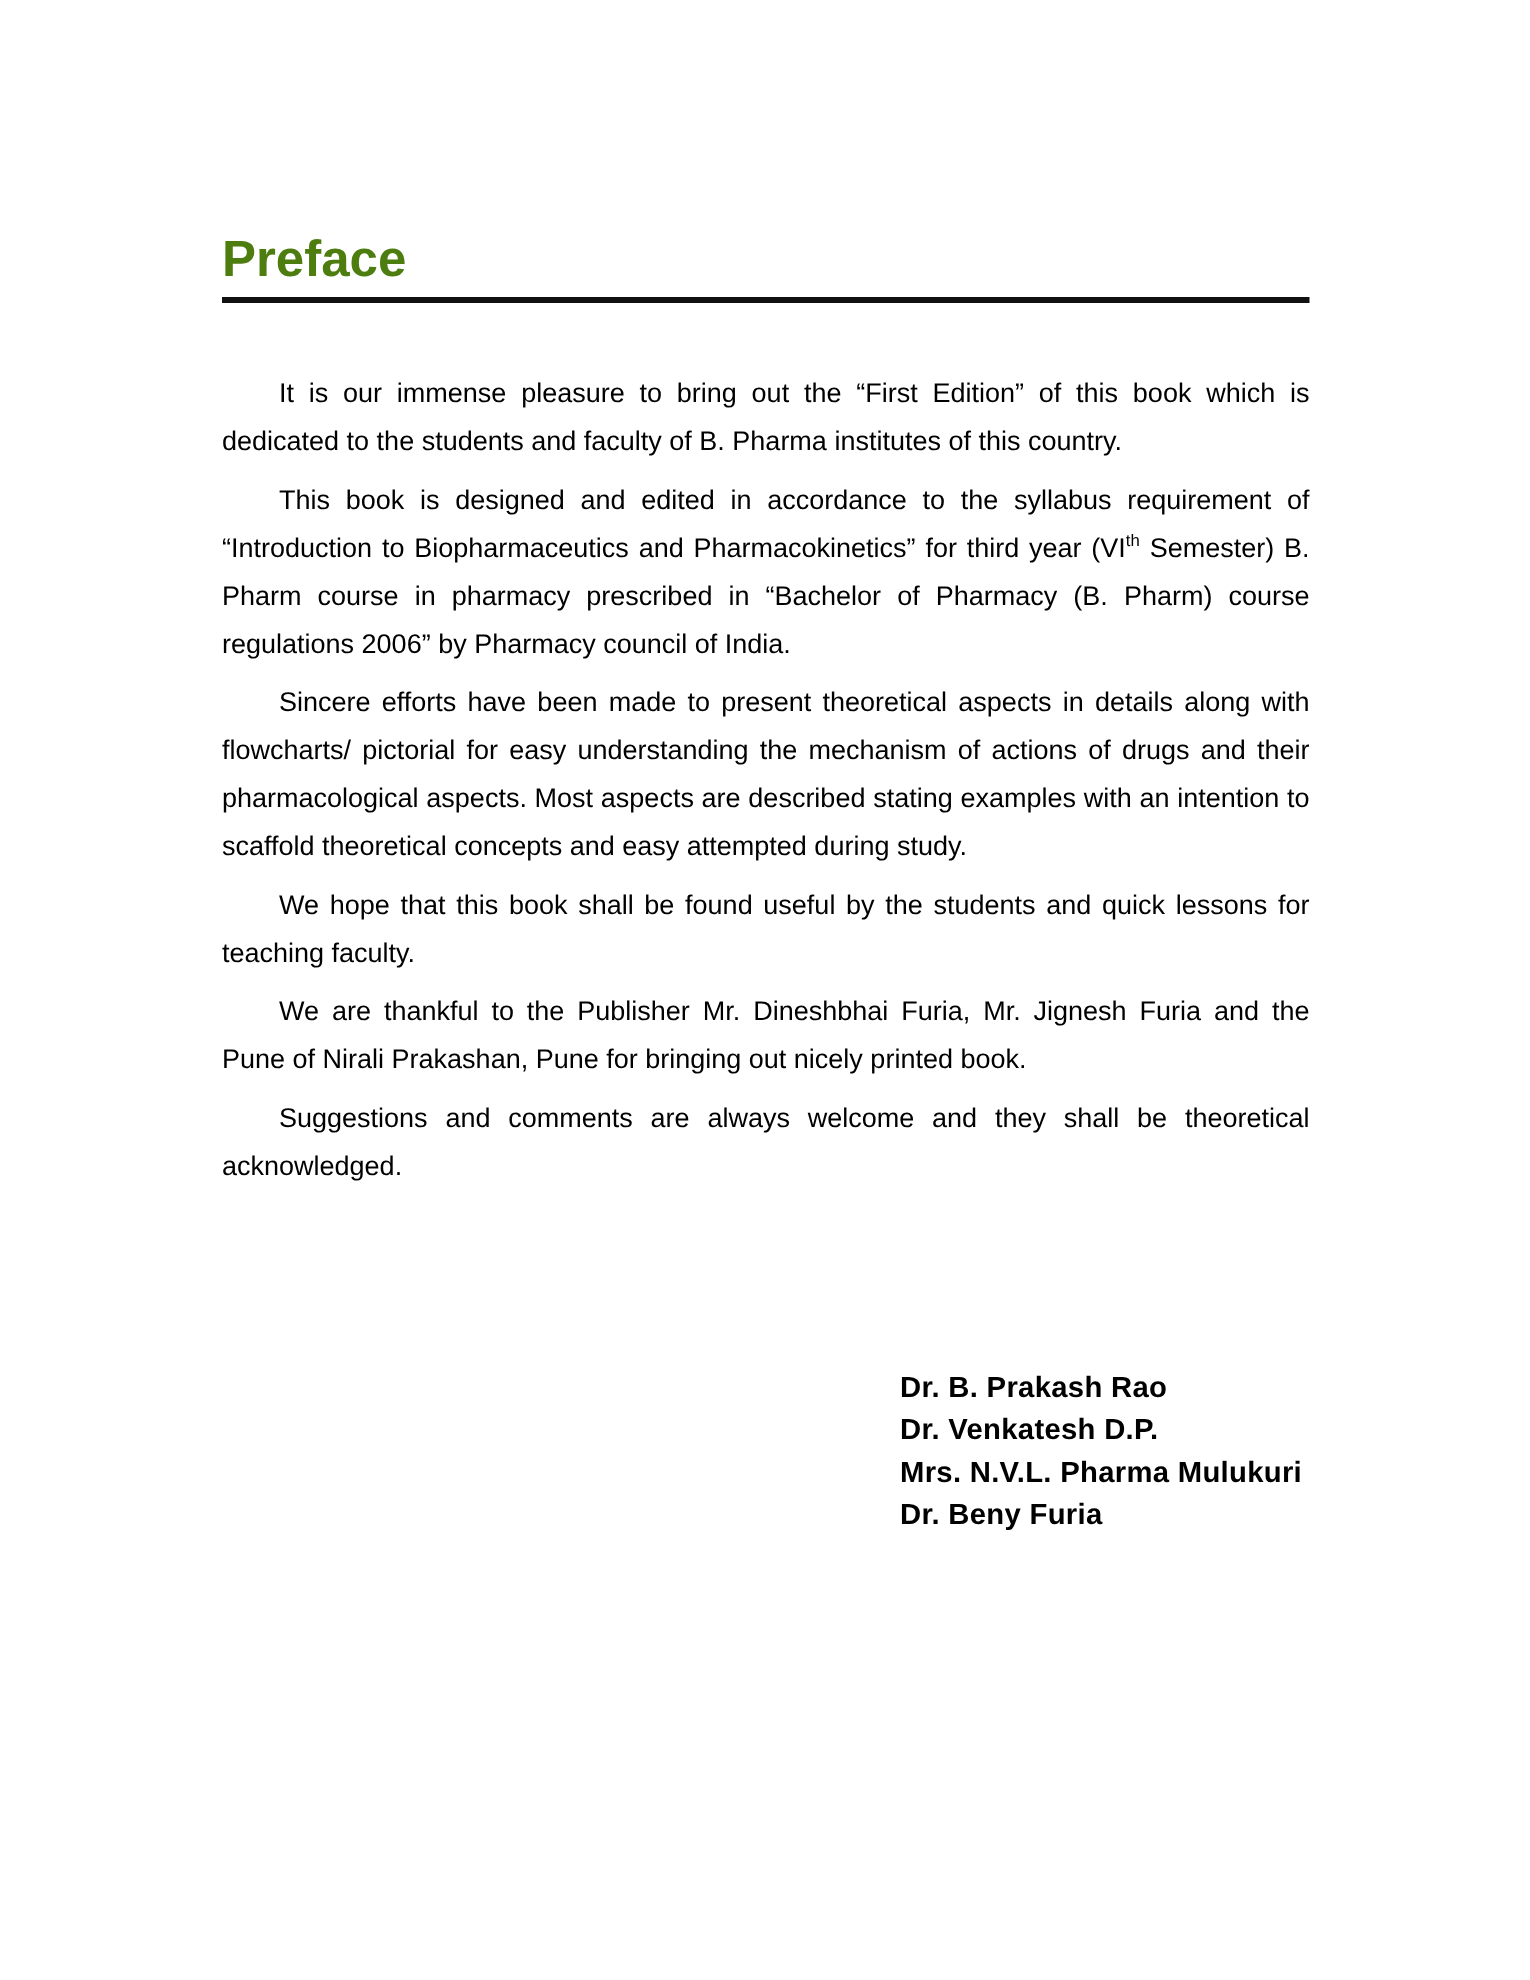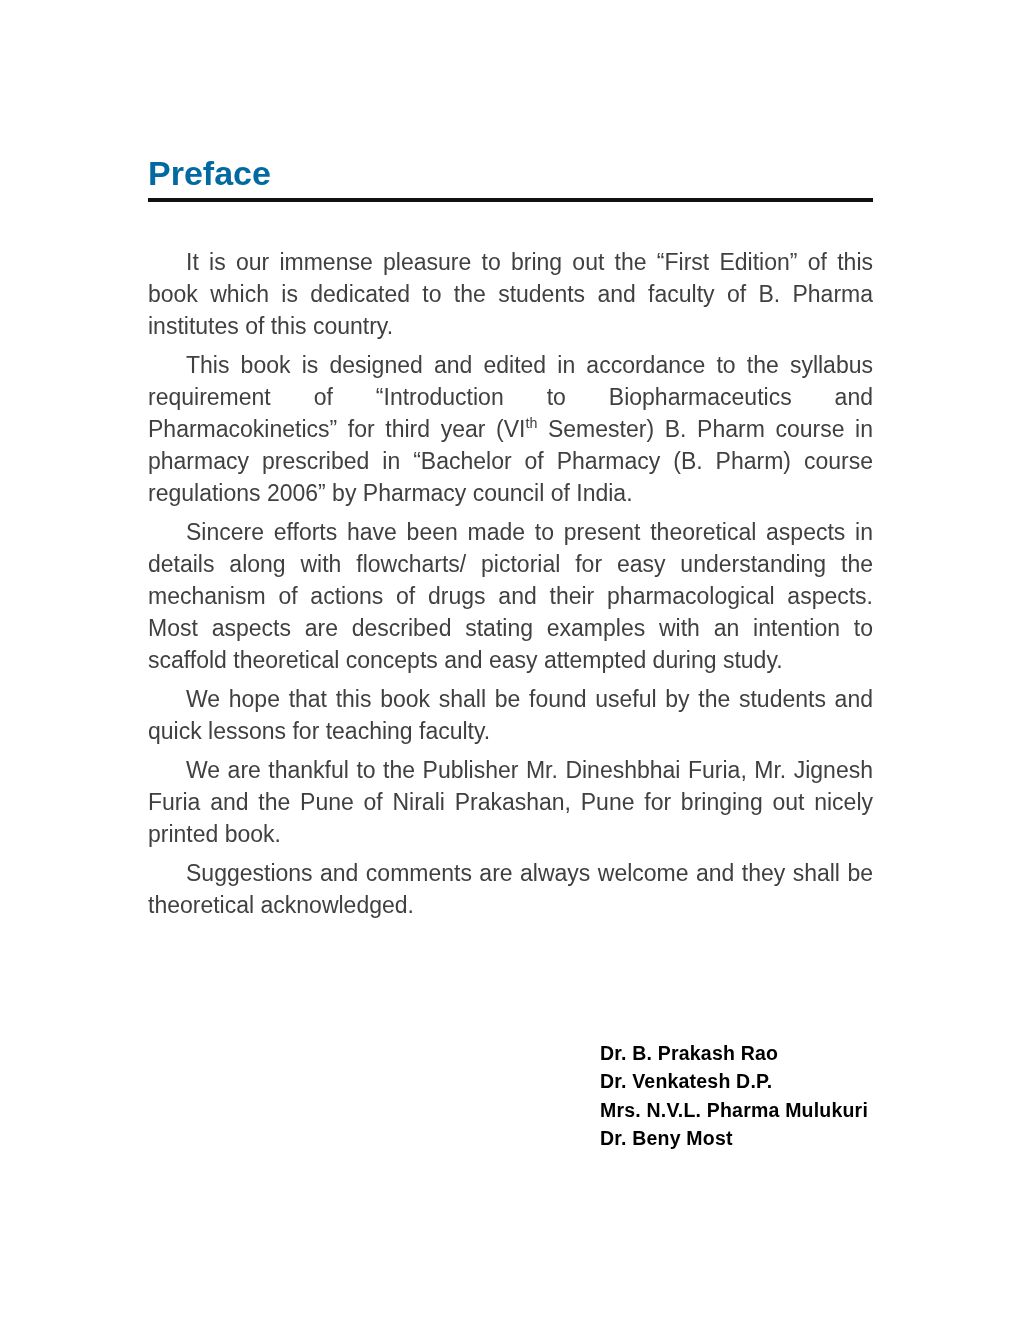--- a/index.html
+++ b/index.html
@@ -17,40 +17,40 @@
   .page {
     box-sizing: border-box;
     width: 1020px;
     height: 1320px;
     padding: 153px 147px 0 148px;
   }
   .page-title {
     font-size: 34px;
     line-height: 40px;
     font-weight: bold;
-    color: #0369a1;
+    color: #4d7c0f;
     margin: 0;
     letter-spacing: 0px;
   }
   .title-rule {
     height: 4px;
     background: #111111;
     margin-top: 5px;
     width: 100%;
   }
   .body-text {
     margin-top: 44px;
   }
   .body-text p {
-    font-size: 23px;
+    font-size: 18px;
     line-height: 32px;
     text-align: justify;
     text-indent: 38px;
     margin: 0 0 7px 0;
-    color: #404040;
+    color: #000000;
   }
   .body-text sup {
     font-size: 0.62em;
     line-height: 0;
     vertical-align: super;
   }
   .signatures {
     margin-top: 118px;
     margin-left: 452px;
     font-weight: bold;
@@ -81,16 +81,16 @@
 
     <p>We are thankful to the Publisher Mr. Dineshbhai Furia, Mr. Jignesh Furia and the Pune of Nirali Prakashan, Pune for bringing out nicely printed book.</p>
 
     <p>Suggestions and comments are always welcome and they shall be theoretical acknowledged.</p>
   </div>
 
   <div class="signatures">
     <div>Dr. B. Prakash Rao</div>
     <div>Dr. Venkatesh D.P.</div>
     <div>Mrs. N.V.L. Pharma Mulukuri</div>
-    <div>Dr. Beny Most</div>
+    <div>Dr. Beny Furia</div>
   </div>
 
 </div>
 
 </body></html>

